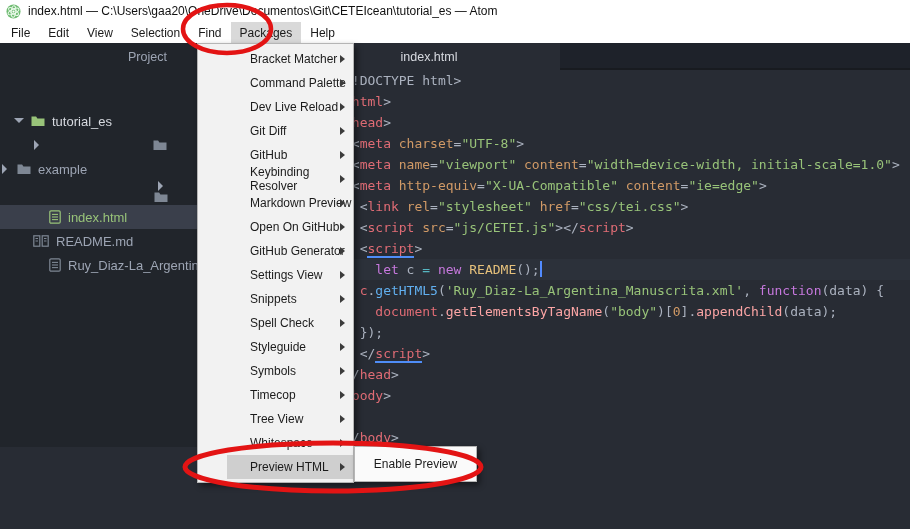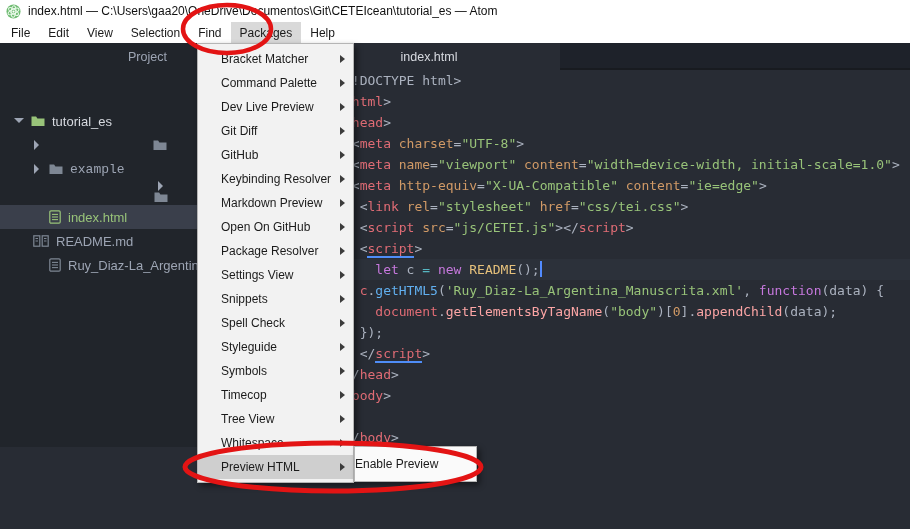--- a/index.html
+++ b/index.html
@@ -59,28 +59,28 @@
   .tok-fn{color:#61afef;}
   .tok-support{color:#fca5a5;}
   .tok-op{color:#56b6c2;}
   .caret{display:inline-block;width:2px;height:16px;background:#528bff;vertical-align:text-bottom;}
 
   
   .dropdown{position:absolute;left:197px;top:43px;width:157px;background:#f2f2f2;
             border:1px solid #b5b5b5;box-sizing:border-box;padding:3px 0;
             box-shadow:3px 3px 6px rgba(0,0,0,.45);z-index:20;}
   .menu-item{height:24px;display:flex;align-items:center;font-size:12px;color:#1b1b1b;
-             padding-left:23px;position:relative;cursor:default;}
+             padding-left:23px;position:relative;cursor:default;margin-left:29px;}
   .menu-item.highlighted{background:#cfcfcf;}
   .menu-item .sub-arrow{position:absolute;right:8px;top:8px;width:0;height:0;
              border-left:5px solid #3c3c3c;border-top:4px solid transparent;border-bottom:4px solid transparent;}
 
   .submenu{position:absolute;left:354px;top:446px;width:123px;height:36px;background:#fafafa;
            border:1px solid #b5b5b5;box-sizing:border-box;box-shadow:3px 3px 6px rgba(0,0,0,.45);
-           display:flex;align-items:center;justify-content:flex-start;font-size:12px;color:#1b1b1b;z-index:21;}
+           display:flex;align-items:center;justify-content:center;font-size:12px;color:#1b1b1b;z-index:21;}
 
   
   .annot-layer{position:absolute;left:0;top:0;width:910px;height:529px;pointer-events:none;z-index:30;}
 </style>
 </head>
 <body>
 
 <div class="titlebar">
   <svg class="app-icon" viewBox="0 0 16 16">
     <circle cx="8" cy="8" r="7.5" fill="#6fbb72"></circle>
@@ -120,21 +120,21 @@
         </div>
         <div class="tree-row" style="padding-left: 32px; justify-content: space-between;">
           <span class="chev right"></span>
           <span class="tree-icon">
             <svg width="14" height="12" viewBox="0 0 14 12">
               <path d="M0.5 1.5 h4.6 l1.3 2 h7.1 v7.5 h-13 z" fill="#7e8794"></path>
             </svg>
           </span>
           <span class="lbl-dim">css</span>
         </div>
-        <div class="tree-row" style="padding-left: 32px; font-family: Liberation Mono, monospace;">
+        <div class="tree-row" style="">
           <span class="chev right"></span>
           <span class="tree-icon">
             <svg width="14" height="12" viewBox="0 0 14 12">
               <path d="M0.5 1.5 h4.6 l1.3 2 h7.1 v7.5 h-13 z" fill="#7e8794"></path>
             </svg>
           </span>
           <span class="lbl-dim">example</span>
         </div>
         <div class="tree-row" style="padding-left: 32px; flex-direction: column;">
           <span class="chev right"></span>
@@ -220,21 +220,21 @@
 <div class="dropdown">
     <div class="menu-item">
       <span class="menu-item-label">Bracket Matcher</span>
       <span class="sub-arrow"></span>
     </div>
     <div class="menu-item">
       <span class="menu-item-label">Command Palette</span>
       <span class="sub-arrow"></span>
     </div>
     <div class="menu-item">
-      <span class="menu-item-label">Dev Live Preview</span>
+      <span class="menu-item-label">Dev Live Reload</span>
       <span class="sub-arrow"></span>
     </div>
     <div class="menu-item">
       <span class="menu-item-label">Git Diff</span>
       <span class="sub-arrow"></span>
     </div>
     <div class="menu-item">
       <span class="menu-item-label">GitHub</span>
       <span class="sub-arrow"></span>
     </div>
@@ -244,21 +244,21 @@
     </div>
     <div class="menu-item">
       <span class="menu-item-label">Markdown Preview</span>
       <span class="sub-arrow"></span>
     </div>
     <div class="menu-item">
       <span class="menu-item-label">Open On GitHub</span>
       <span class="sub-arrow"></span>
     </div>
     <div class="menu-item">
-      <span class="menu-item-label">Package Resolver</span>
+      <span class="menu-item-label">GitHub Generator</span>
       <span class="sub-arrow"></span>
     </div>
     <div class="menu-item">
       <span class="menu-item-label">Settings View</span>
       <span class="sub-arrow"></span>
     </div>
     <div class="menu-item">
       <span class="menu-item-label">Snippets</span>
       <span class="sub-arrow"></span>
     </div>

